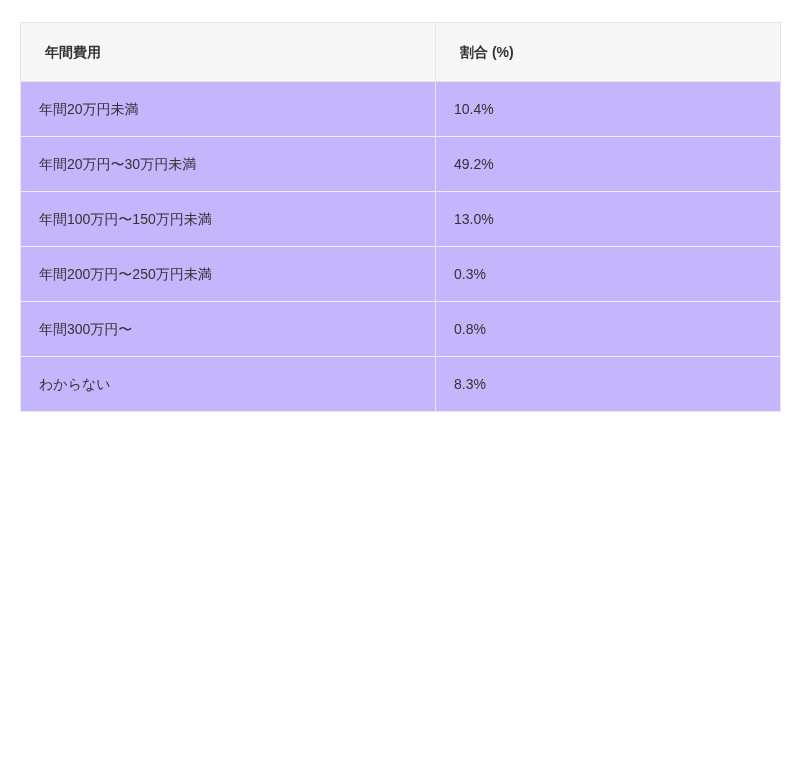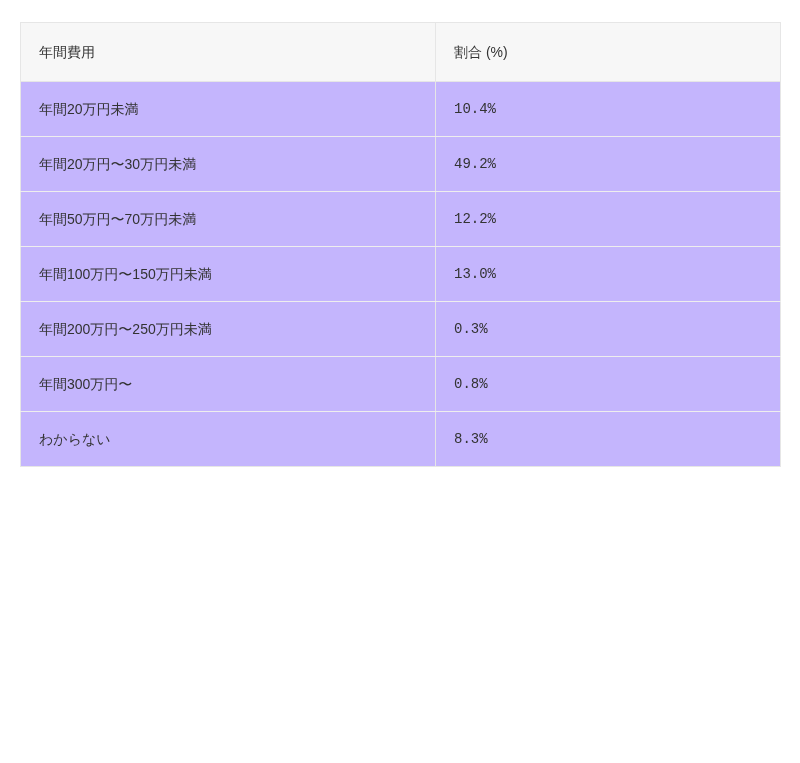--- a/index.html
+++ b/index.html
@@ -24,25 +24,25 @@
     width: 760px;
     border-collapse: collapse;
     table-layout: fixed;
     border: 1px solid #e6e6e6;
   }
   table.cost-table col.col-label { width: 415px; }
   table.cost-table col.col-value { width: 345px; }
 
   table.cost-table thead th {
     background: #f7f7f7;
-    font-weight: normal;
+    font-weight: bold;
     font-size: 14px;
     color: #333333;
     text-align: left;
-    padding: 18px 18px;
+    padding: 18px 24px;
     border-right: 1px solid #e6e6e6;
     border-bottom: 1px solid #e6e6e6;
     height: 22px;
     line-height: 22px;
     box-sizing: border-box;
   }
   table.cost-table thead th:last-child {
     border-right: none;
   }
   table.cost-table tbody td {
@@ -52,21 +52,20 @@
     padding: 16px 18px;
     border-right: 1px solid #e6e6e6;
     border-bottom: 1px solid #eeeeee;
     height: 22px;
     line-height: 22px;
     box-sizing: border-box;
     background: #c4b5fd;
   }
   table.cost-table tbody td:last-child {
     border-right: none;
-    font-family: Liberation Mono, monospace;
   }
   table.cost-table tbody tr:last-child td {
     border-bottom: none;
   }
 </style>
 </head>
 <body>
 
 <div class="page">
   <table class="cost-table">
@@ -83,24 +82,20 @@
     <tbody>
       <tr>
         <td>年間20万円未満</td>
         <td>10.4%</td>
       </tr>
       <tr>
         <td>年間20万円〜30万円未満</td>
         <td>49.2%</td>
       </tr>
       <tr>
-        <td>年間50万円〜70万円未満</td>
-        <td>12.2%</td>
-      </tr>
-      <tr>
         <td>年間100万円〜150万円未満</td>
         <td>13.0%</td>
       </tr>
       <tr>
         <td>年間200万円〜250万円未満</td>
         <td>0.3%</td>
       </tr>
       <tr>
         <td>年間300万円〜</td>
         <td>0.8%</td>

